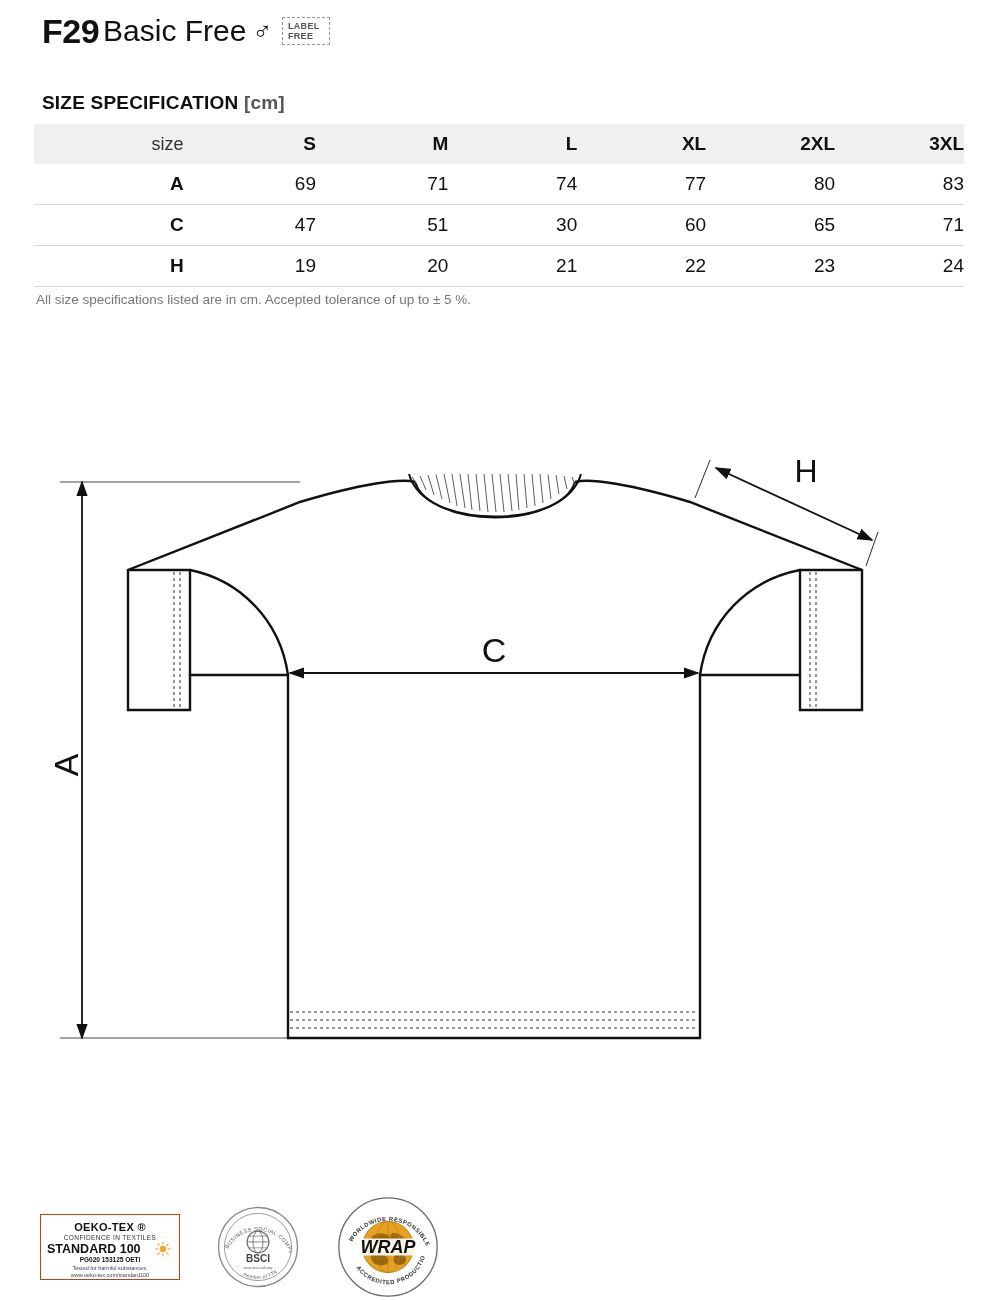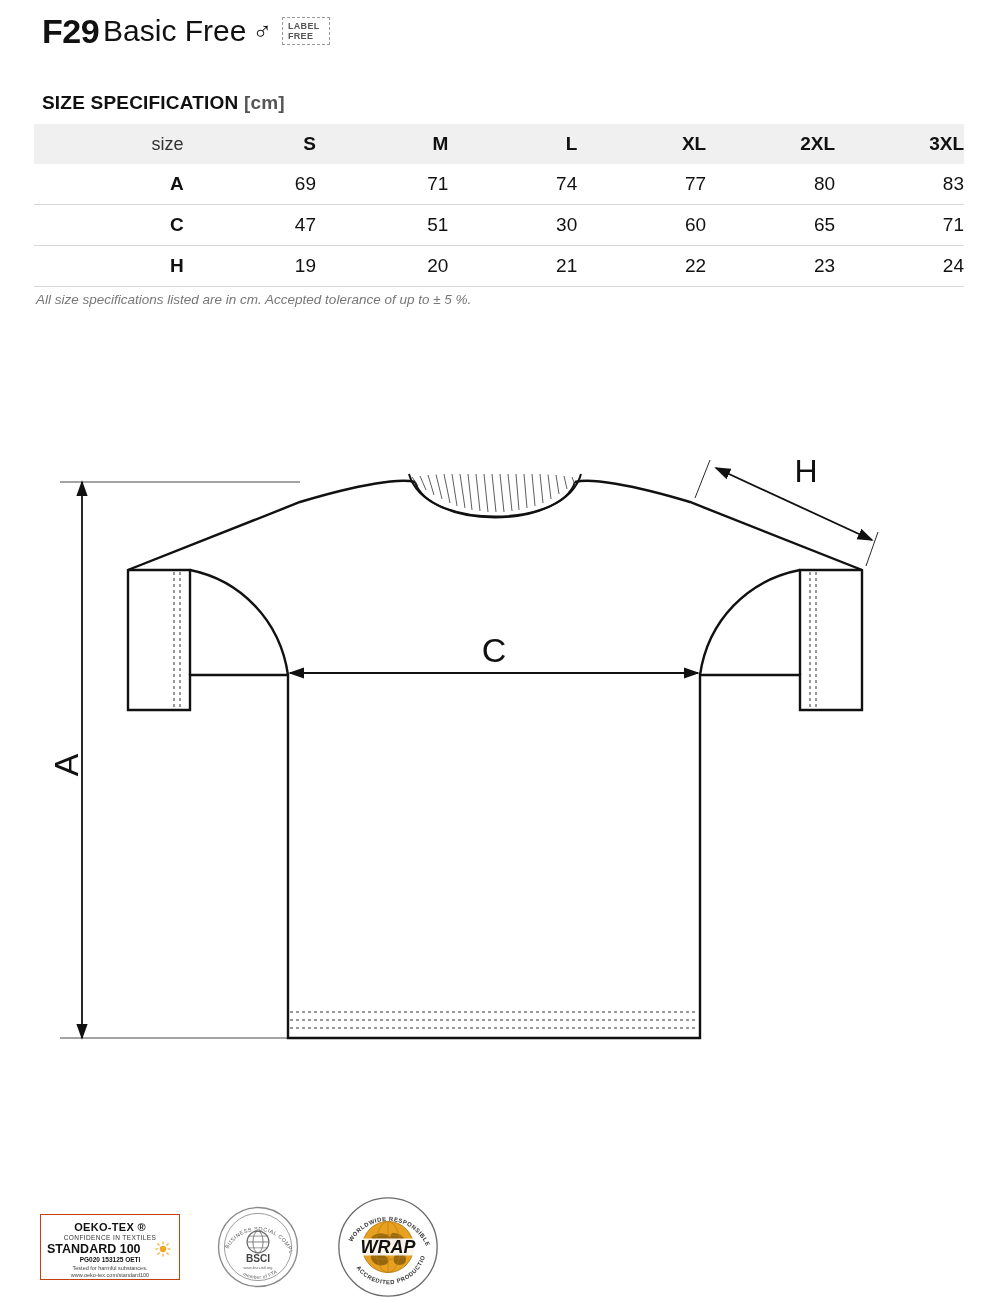--- a/index.html
+++ b/index.html
@@ -96,21 +96,20 @@
   table.sizes th:nth-child(4), table.sizes td:nth-child(4) { width: 112px; }
   table.sizes th:nth-child(5), table.sizes td:nth-child(5) { width: 112px; }
   table.sizes th:nth-child(6), table.sizes td:nth-child(6) { width: 112px; }
   table.sizes th:nth-child(7), table.sizes td:nth-child(7) { width: 112px; }
 
   .note {
     position: absolute;
     left: 36px;
     top: 292px;
     font-size: 13.5px;
-    font-style: italic;
     color: #777;
   }
 
   
   .drawing {
     position: absolute;
     left: 0;
     top: 420px;
     width: 1000px;
     height: 680px;

